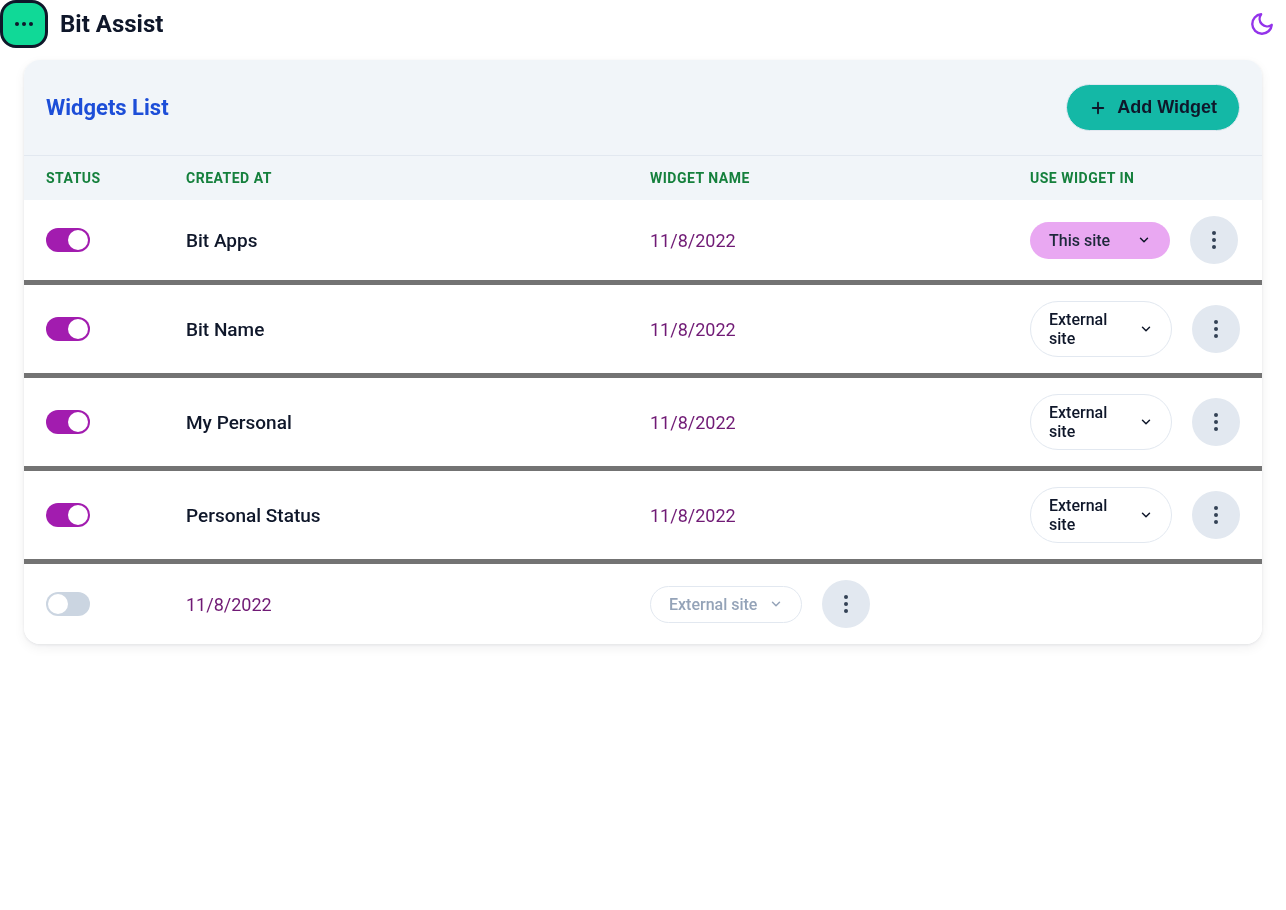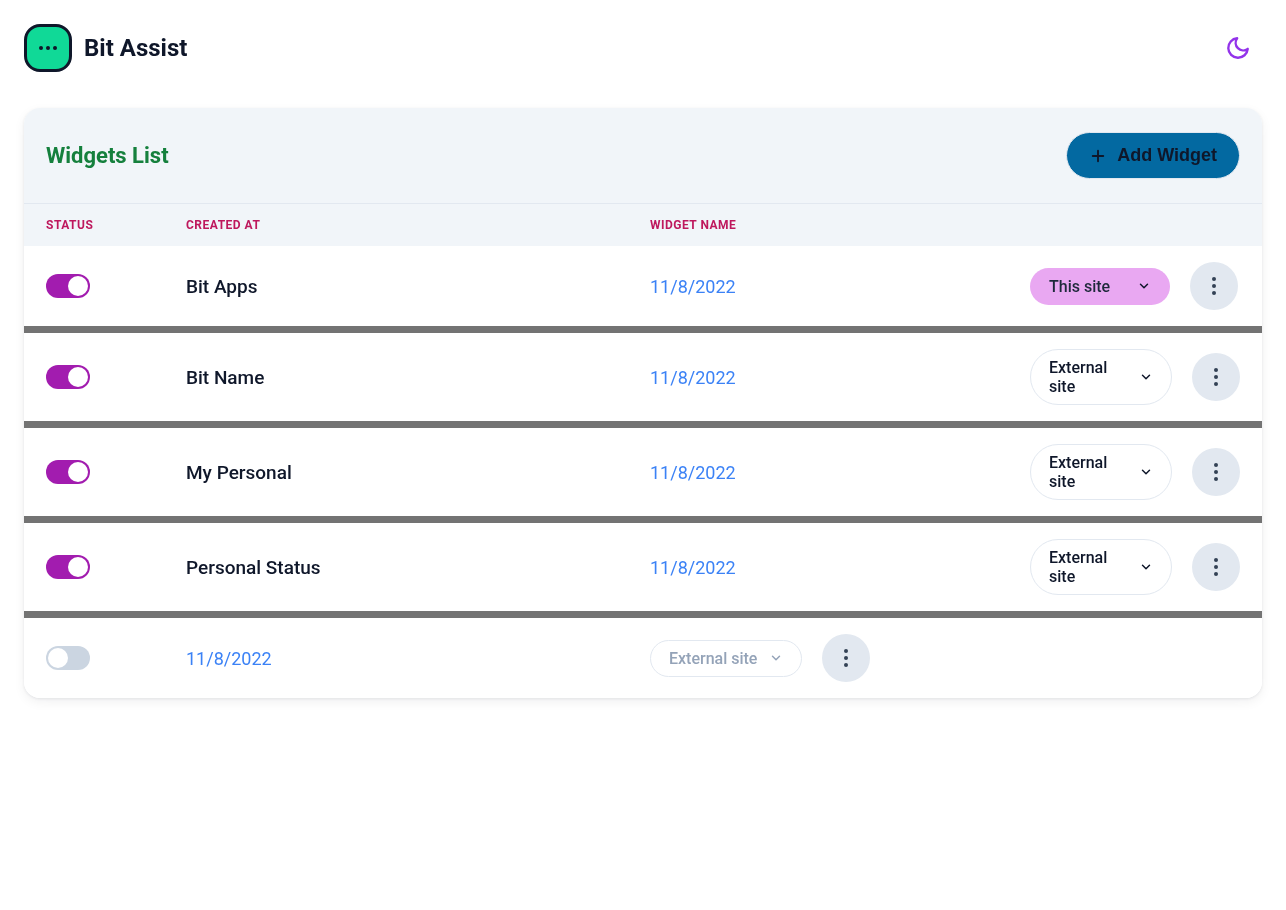--- a/index.html
+++ b/index.html
@@ -11,21 +11,20 @@
       font-family: -apple-system, BlinkMacSystemFont, 'Segoe UI', Roboto, Helvetica, Arial, sans-serif;
       background: #ffffff;
       color: #1e293b;
       width: 1286px;
       height: 910px;
     }
     .header {
       display: flex;
       align-items: center;
       justify-content: space-between;
-      padding: 24px;
     }
     .logo-wrap {
       display: flex;
       align-items: center;
       gap: 12px;
     }
     .logo-mark {
       width: 48px;
       height: 48px;
       border-radius: 16px;
@@ -69,57 +68,57 @@
     .card-header {
       background: #f1f5f9;
       padding: 24px 22px;
       display: flex;
       align-items: center;
       justify-content: space-between;
     }
     .card-title {
       font-size: 22px;
       font-weight: 700;
-      color: #15803d;
+      color: #1d4ed8;
     }
     .add-btn {
       display: inline-flex;
       align-items: center;
       gap: 10px;
-      background: #0369a1;
+      background: #14b8a6;
       border: 1px solid #e2e8f0;
       border-radius: 999px;
       padding: 12px 22px;
       font-size: 18px;
       font-weight: 600;
       color: #0f172a;
       cursor: pointer;
     }
     .table-head {
       display: grid;
       grid-template-columns: 140px 1fr 380px 210px;
       background: #f1f5f9;
       padding: 0 22px;
       border-top: 1px solid #e2e8f0;
     }
     .th {
-      font-size: 12px;
+      font-size: 14px;
       font-weight: 700;
       letter-spacing: 0.5px;
-      color: #be185d;
+      color: #15803d;
       text-transform: uppercase;
       padding: 14px 0;
     }
     .row {
       display: grid;
       grid-template-columns: 140px 1fr 380px 210px;
       align-items: center;
       padding: 16px 22px;
       background: #ffffff;
-      border-bottom: 7px solid #737373;
+      border-bottom: 5px solid #737373;
     }
     .row:last-child {
       border-bottom: none;
     }
     .toggle {
       width: 44px;
       height: 24px;
       border-radius: 999px;
       position: relative;
       cursor: pointer;
@@ -146,21 +145,21 @@
       left: 2px;
     }
     .widget-name {
       font-size: 19px;
       font-weight: 500;
       color: #0f172a;
     }
     .created-at {
       font-size: 18px;
       font-weight: 400;
-      color: #3b82f6;
+      color: #701a75;
     }
     .use-cell {
       display: flex;
       align-items: center;
       gap: 20px;
     }
     .pill {
       display: inline-flex;
       align-items: center;
       gap: 12px;
@@ -245,20 +244,21 @@
         <line x1="5" y1="12" x2="19" y2="12"></line>
       </svg>
       <span>Add Widget</span>
     </button>
   </div>
 
   <div class="table-head">
     <div class="th">Status</div>
     <div class="th">Created At</div>
     <div class="th">Widget Name</div>
+    <div class="th">Use Widget In</div>
   </div>
 
   <div id="rows-container">
       <div class="row">
         <div>
           <div class="toggle on">
             <div class="knob"></div>
           </div>
         </div>
         <div class="widget-name">Bit Apps</div>

